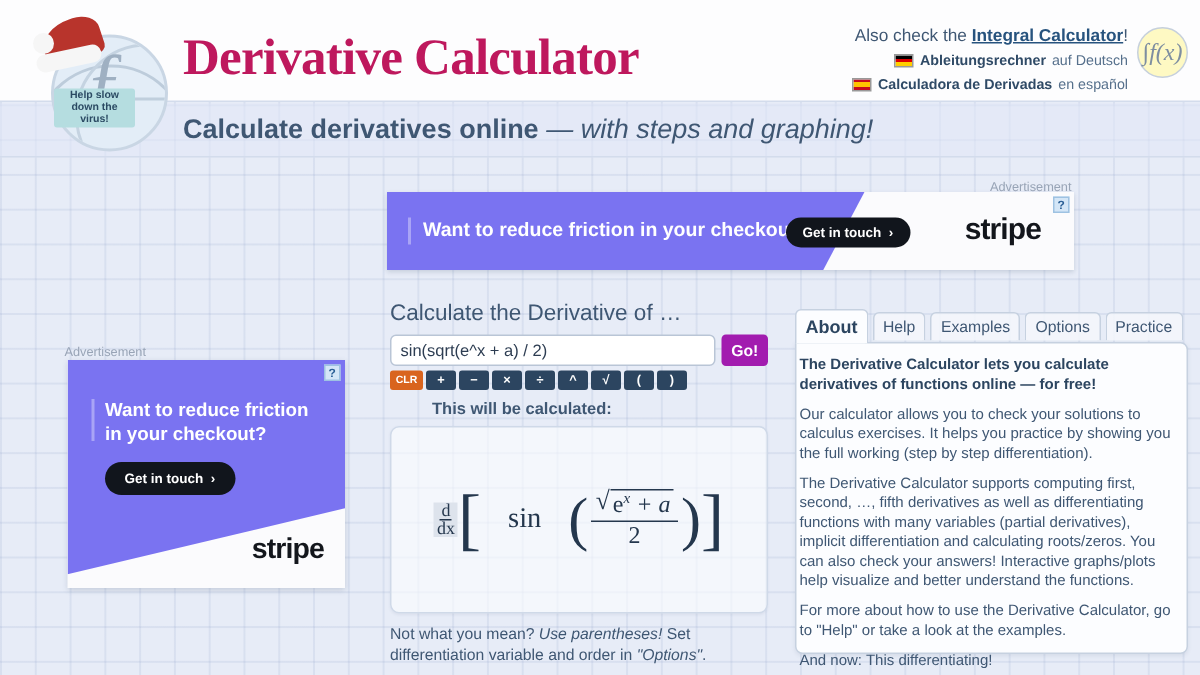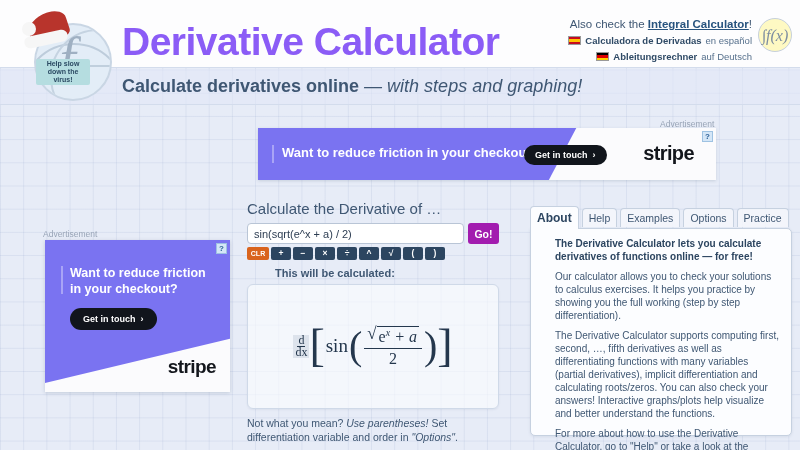--- a/index.html
+++ b/index.html
@@ -116,25 +116,26 @@
     font-size: 7px;
     font-weight: bold;
     line-height: 8px;
     color: #2b4a63;
     z-index: 5;
   }
 
   #site-title {
     position: absolute;
     left: 122px; top: 20px;
-    font-size: 39px;
-    font-weight: bold;
-    color: #8b5cf6;
+    font-size: 34px;
+    font-weight: bold;
+    color: #be185d;
     letter-spacing: -0.5px;
     white-space: nowrap;
+    font-family: Liberation Serif, serif;
   }
   #site-subtitle {
     position: absolute;
     left: 122px; top: 76px;
     font-size: 18px;
     font-weight: bold;
     color: #3f5773;
     white-space: nowrap;
   }
   #site-subtitle .sub-em {
@@ -273,21 +274,21 @@
   #ad-side .brand {
     position: absolute; right: 14px; bottom: 14px;
     font-size: 19px; font-weight: bold; color: #13161c;
     letter-spacing: -0.6px;
   }
   #ad-side .adchoice { right: 3px; top: 3px; }
 
   
   #calc {
     position: absolute;
-    left: 247px; top: 200px;
+    left: 260px; top: 200px;
     width: 252px;
   }
   #calc-heading {
     font-size: 15px;
     color: #3f5773;
     margin-bottom: 6px;
   }
   #input-row {
     position: relative;
     display: flex;
@@ -360,21 +361,21 @@
     justify-content: center;
   }
   
   .math { font-family: "Liberation Serif", serif; color: #24374d; display: flex; align-items: center; }
   .dfrac {
     display: inline-flex; flex-direction: column; align-items: center;
     background: #dde3ec; padding: 0 2px; font-size: 12px; line-height: 11px;
   }
   .dfrac .num { border-bottom: 1px solid #24374d; padding: 0 1px; }
   .bigbr { font-size: 46px; line-height: 38px; font-weight: 300; }
-  .sinfn { font-size: 19px; margin: 0 1px; }
+  .sinfn { font-size: 19px; margin: 0 18px; }
   .paren { font-size: 40px; line-height: 36px; font-weight: 300; }
   .frac2 {
     display: inline-flex; flex-direction: column; align-items: center;
     font-size: 16px; margin: 0 2px;
   }
   .frac2 .top { padding: 0 3px 1px 3px; border-bottom: 1.3px solid #24374d; white-space: nowrap; }
   .frac2 .bot { padding-top: 1px; }
   .sqrt-wrap { display: inline-flex; align-items: stretch; }
   .radsign { font-size: 17px; line-height: 16px; }
   .radbody { border-top: 1.3px solid #24374d; padding: 0 2px; font-style: italic; }
@@ -420,21 +421,21 @@
     color: #2c4560;
     padding: 4px 6px 4px 6px;
     border-color: #c6d1e0;
   }
   #panel-body {
     background: #fcfdff;
     border: 1px solid #c6d1e0;
     border-radius: 0 5px 5px 5px;
     box-shadow: 0 1px 3px rgba(60,80,110,0.10);
     margin-top: -1px;
-    padding: 8px 10px 10px 24px;
+    padding: 8px 10px 10px 2px;
     height: 208px;
     position: relative;
     z-index: 1;
   }
   .p-lead {
     font-size: 10px;
     font-weight: bold;
     line-height: 13px;
     color: #2c4560;
     margin-bottom: 7px;
@@ -472,28 +473,28 @@
   <div id="site-subtitle">
     <span>Calculate derivatives online</span>
     <span class="sub-em">— with steps and graphing!</span>
   </div>
 
   <div id="hdr-links">
     <div class="row1">
       <span>Also check the </span><a href="#">Integral Calculator</a><span>!</span>
     </div>
     <div class="lang-row">
+      <span class="flag flag-de"></span>
+      <b>Ableitungsrechner</b>
+      <span class="plain">auf Deutsch</span>
+    </div>
+    <div class="lang-row">
       <span class="flag flag-es"></span>
       <b>Calculadora de Derivadas</b>
       <span class="plain">en español</span>
-    </div>
-    <div class="lang-row">
-      <span class="flag flag-de"></span>
-      <b>Ableitungsrechner</b>
-      <span class="plain">auf Deutsch</span>
     </div>
   </div>
 
   <div id="integral-logo">∫f(x)</div>
 </div>
 
 <div class="ad-label" id="ad-top-label">Advertisement</div>
 <div id="ad-top">
   <div class="purple"></div>
   <div class="tick"></div>

